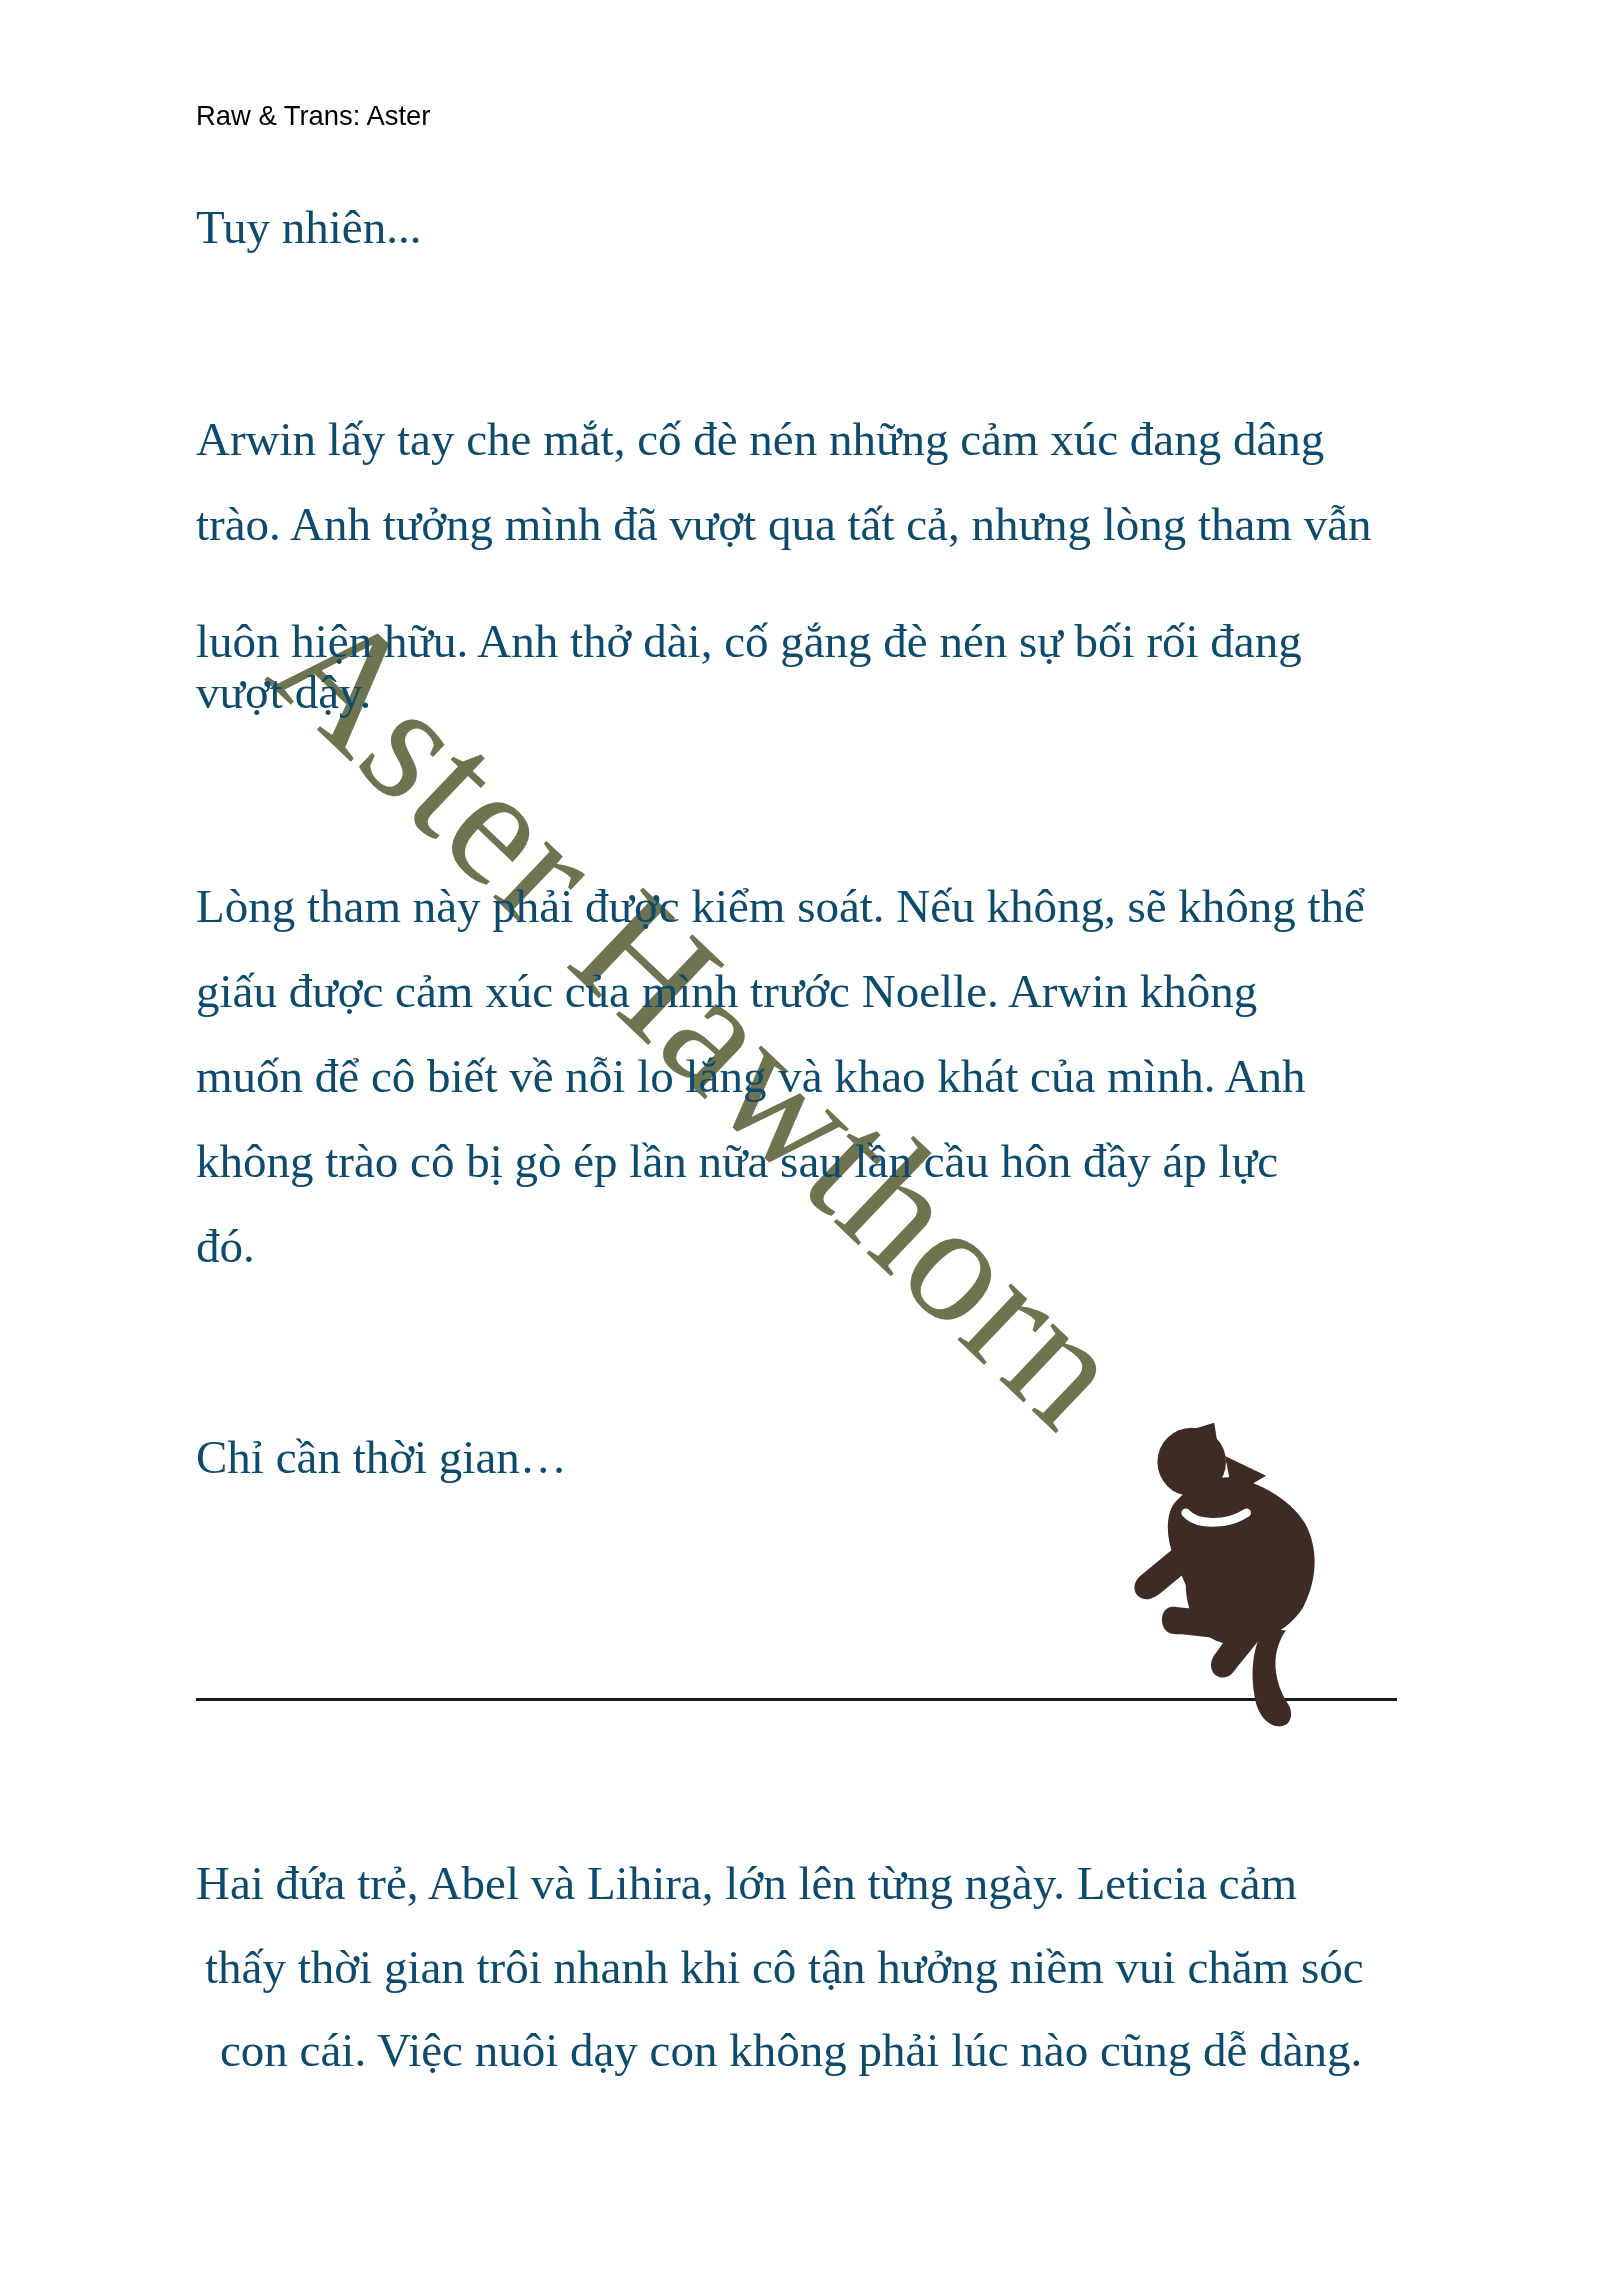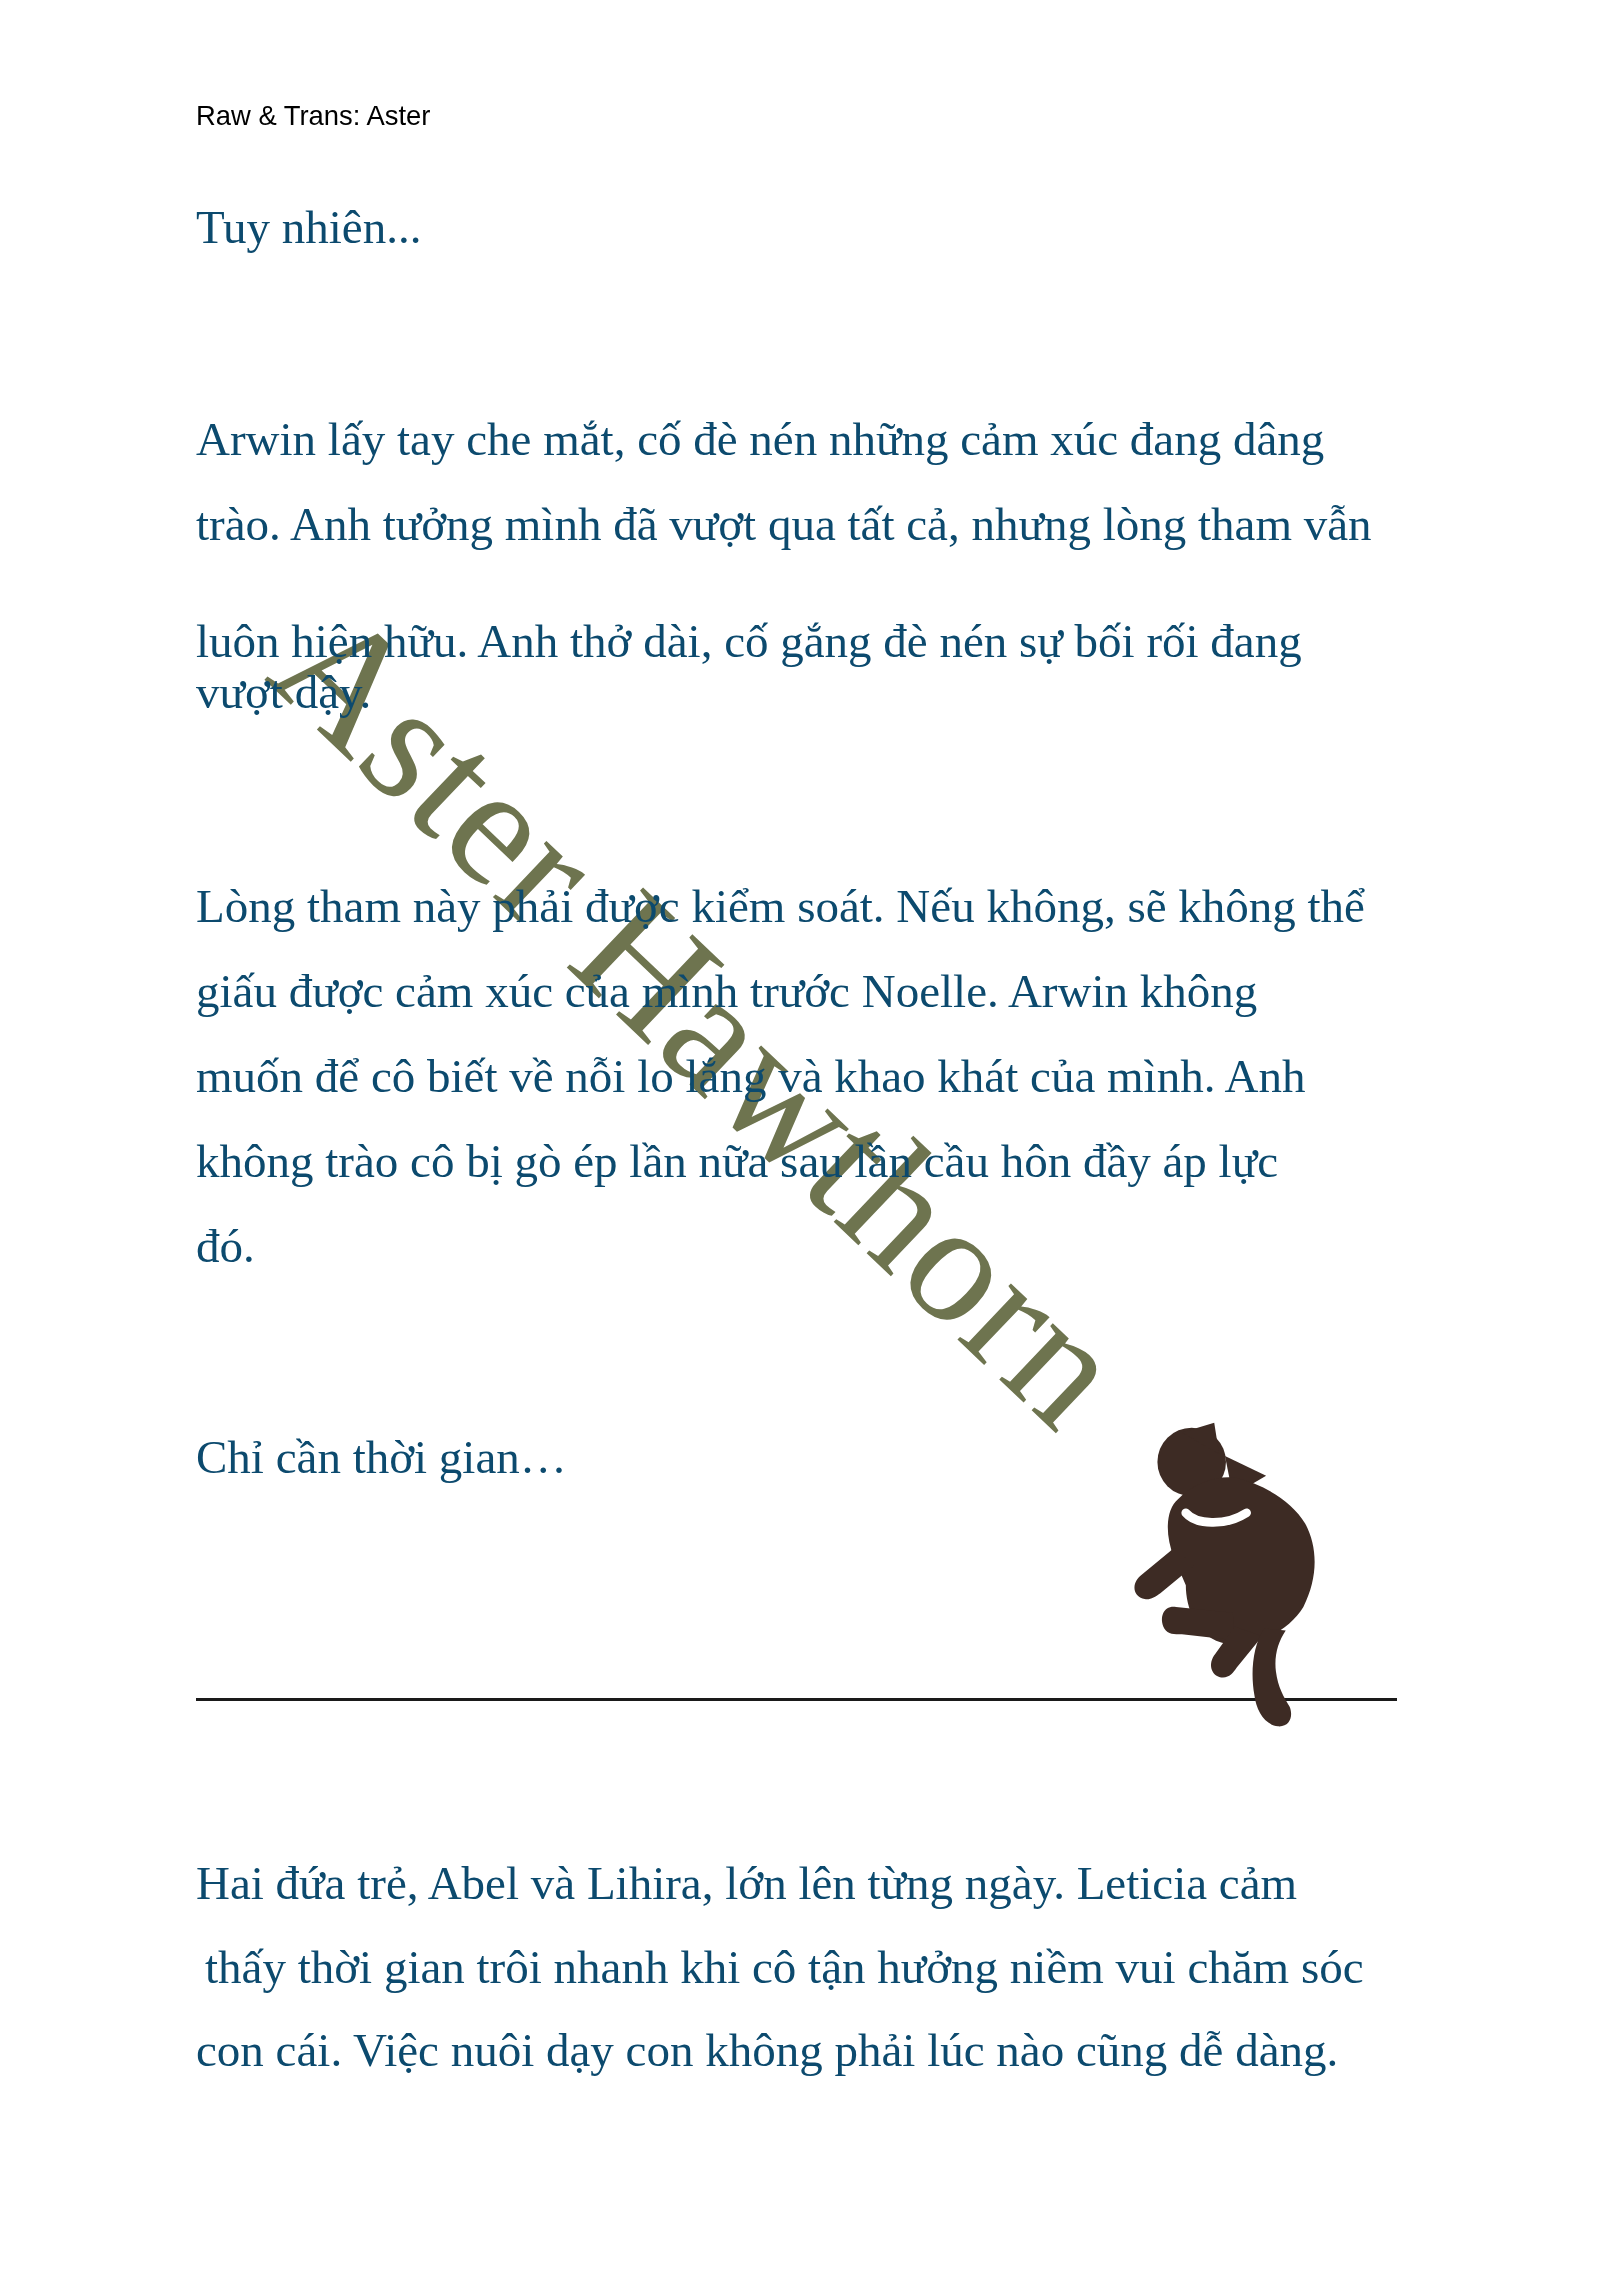--- a/index.html
+++ b/index.html
@@ -99,21 +99,21 @@
 
   <div>
     <div class="line" style="top:1432px;text-align:center;">Chỉ cần thời gian…</div>
   </div>
 
   <div class="rule"></div>
 
   <div>
     <div class="line" style="top:1858px;text-align:right;">Hai đứa trẻ, Abel và Lihira, lớn lên từng ngày. Leticia cảm</div>
     <div class="line" style="top:1942px;margin-left:9px;">thấy thời gian trôi nhanh khi cô tận hưởng niềm vui chăm sóc</div>
-    <div class="line" style="top:2025px;">con cái. Việc nuôi dạy con không phải lúc nào cũng dễ dàng.</div>
+    <div class="line" style="top:2025px;margin-left:24px;">con cái. Việc nuôi dạy con không phải lúc nào cũng dễ dàng.</div>
   </div>
 
   <div class="watermark">Aster Hawthorn</div>
 
   <svg class="cat" viewBox="0 0 220 340" xmlns="http://www.w3.org/2000/svg">
     <g fill="#3d2b24">
 
       <circle cx="76" cy="52" r="35"></circle>
 
       <polygon points="66,22 99,12 104,44"></polygon>

